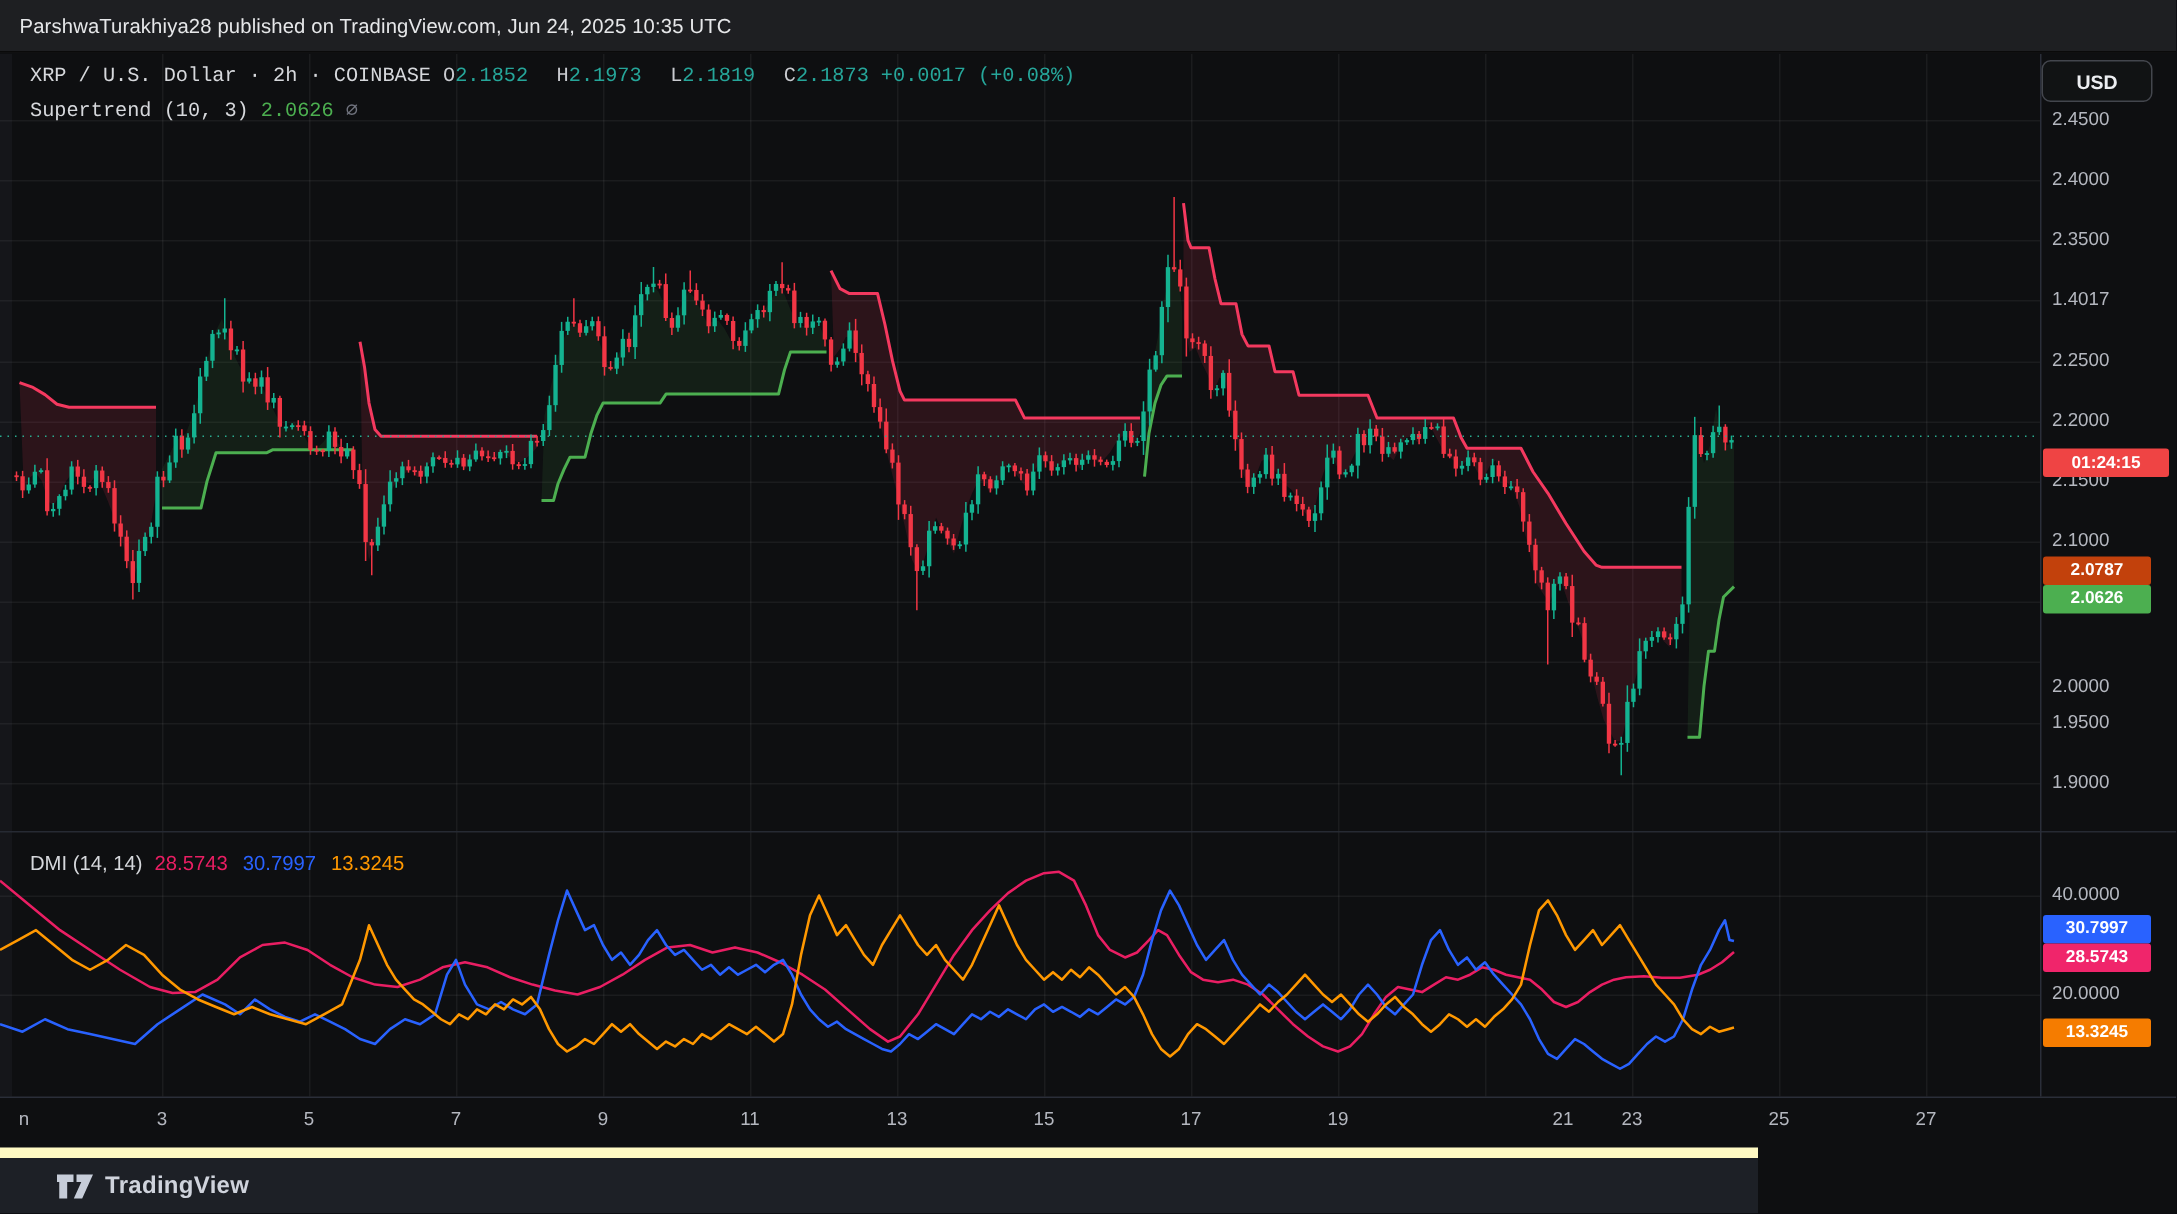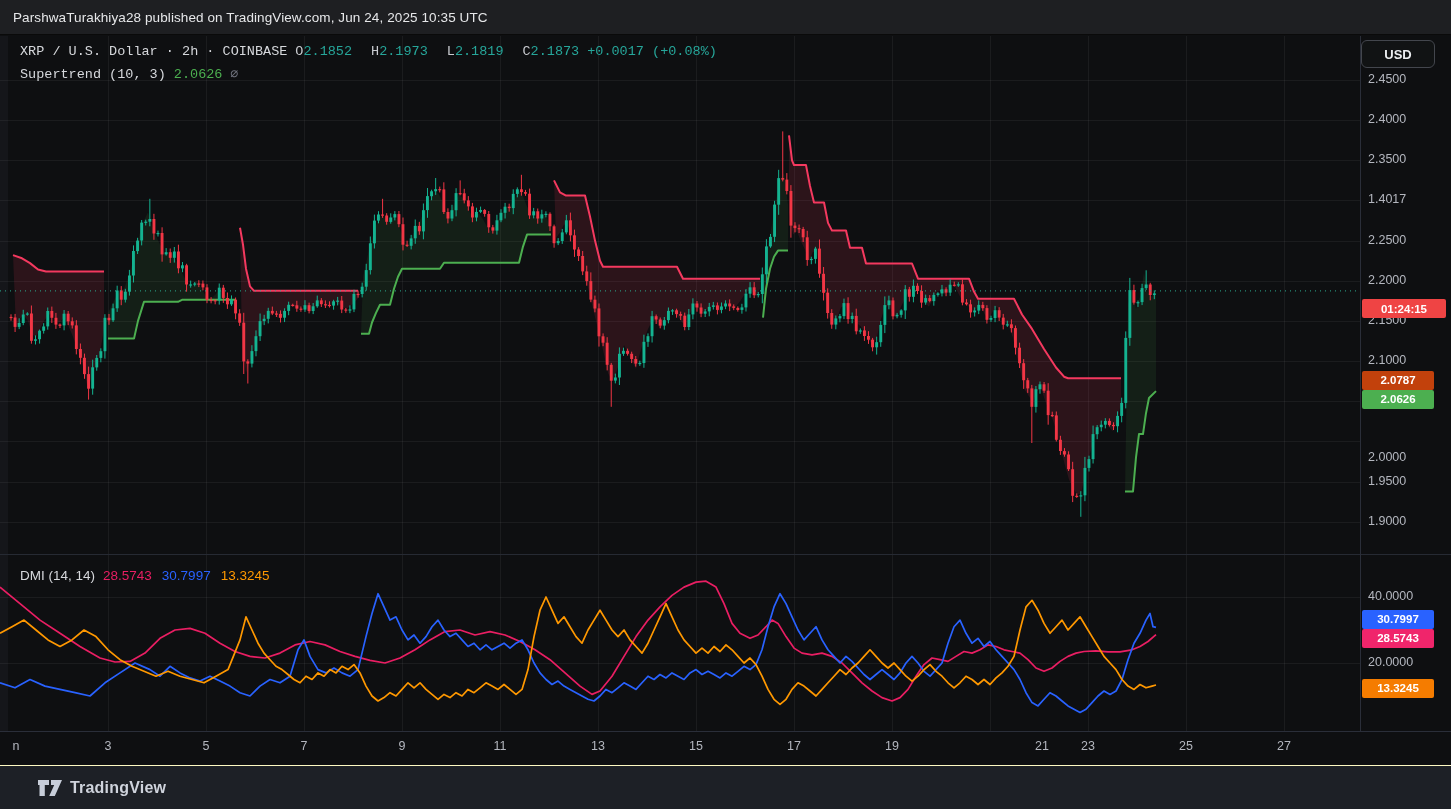--- a/index.html
+++ b/index.html
@@ -35,22 +35,22 @@
              color:#eceef1; font-size:13px; font-weight:600; display:flex; align-items:center; justify-content:center; cursor:pointer; }
 
   
   .price-axis, .time-axis { position:absolute; z-index:15; }
   .tick-label { position:absolute; color:#b4b7bf; font-size:12.5px; left:1368px; }
   .badge { position:absolute; left:1362px; height:19px; border-radius:2px; color:#fff;
            font-size:11.5px; font-weight:700; display:flex; align-items:center; justify-content:center; z-index:16; }
   .time-label { position:absolute; color:#b4b7bf; font-size:12.5px; top:739px; text-align:center; }
 
   
-  .footer { position:absolute; left:0; top:765px; width:1451px; height:44px; background:#1d2026;
-            border-top:1px solid #fef9c3; display:flex; align-items:center; z-index:30; }
+  .footer { position:absolute; left:0; top:765px; width:1172px; height:44px; background:#1d2026;
+            border-top:7px solid #fef9c3; display:flex; align-items:center; z-index:30; }
   .tv-logo { margin-left:37px; display:flex; align-items:center; gap:7px; cursor:pointer; }
   .tv-logo svg { display:block; }
   .tv-brand { color:#cfd3dc; font-size:16px; font-weight:600; letter-spacing:.2px; }
 
   
   .watermark { position:absolute; left:1236px; top:751px; width:215px; height:58px; background:#ffffff;
                z-index:40; display:flex; align-items:center; }
   .wm-logo { position:relative; width:46px; height:46px; margin-left:9px; flex:0 0 auto; }
   .wm-ring { position:absolute; left:3px; top:3px; width:24px; height:24px; border:8px solid #35c3bd; border-radius:50%; }
   .wm-sq { position:absolute; border-radius:2px; }

